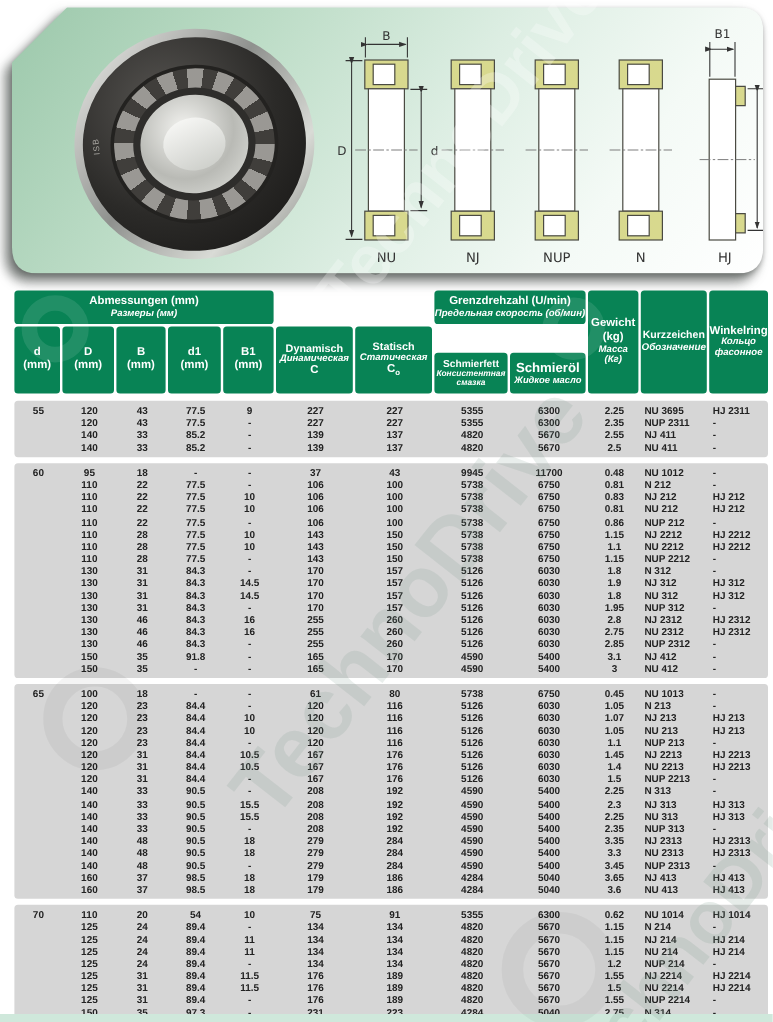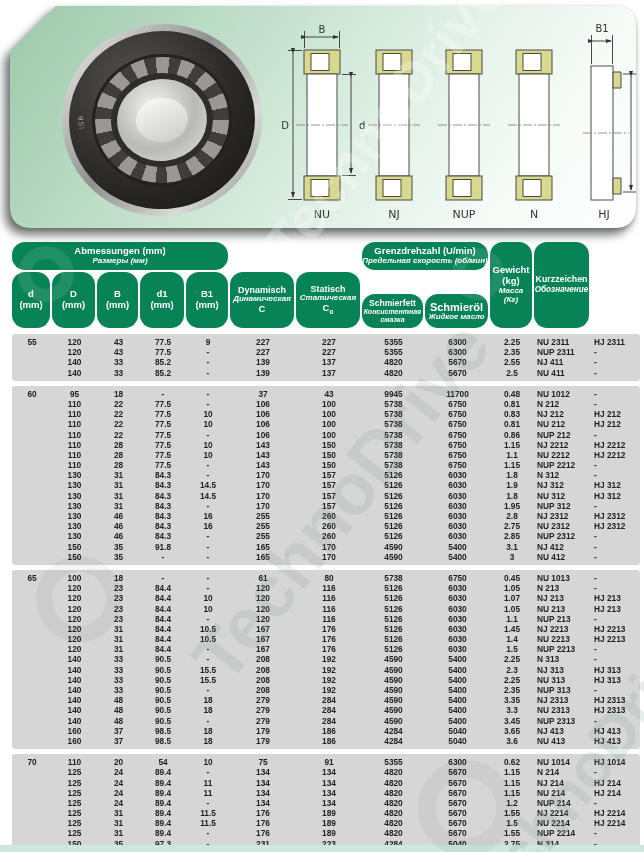--- a/index.html
+++ b/index.html
@@ -41,21 +41,21 @@
     grid-template-columns:38px 43px 41px 44px 42px 64px 64px 61px 63px 42px 55px 49px;
     grid-template-rows:28px 20px 34px;
     grid-template-areas:
       "abm abm abm abm abm trag trag grenz grenz gew kurz wink"
       "cd  cD  cB  cd1 cB1 dyn  stat schm  schm  gew kurz wink"
       "cd  cD  cB  cd1 cB1 dyn  stat fett  oel   gew kurz wink";
     margin-bottom:6px;
   }
   .hc{ background:var(--green); color:#fff; display:flex; flex-direction:column;
        align-items:center; justify-content:center; text-align:center; line-height:1.12;
-       border-radius:13px; overflow:hidden; white-space:nowrap; }
+       border-radius:3px; overflow:hidden; white-space:nowrap; }
   .a-abm{grid-area:abm}.a-trag{grid-area:trag}.a-grenz{grid-area:grenz}
   .a-cd{grid-area:cd}.a-cD{grid-area:cD}.a-cB{grid-area:cB}.a-cd1{grid-area:cd1}.a-cB1{grid-area:cB1}
   .a-dyn{grid-area:dyn}.a-stat{grid-area:stat}.a-schm{grid-area:schm}
   .a-fett{grid-area:fett}.a-oel{grid-area:oel}
   .a-gew{grid-area:gew}.a-kurz{grid-area:kurz}.a-wink{grid-area:wink}
   .hc .de{ font-weight:bold; font-size:9.5px; }
   .hc .ru{ font-style:italic; font-weight:bold; font-size:8px; }
   .hc.small .de{ font-size:8.5px; } .hc.small .ru{ font-size:7px; line-height:1.05; white-space:normal; }
   .hc .sym{ font-weight:bold; font-size:9.5px; } .hc .sym sub{ font-size:6.5px; }
   .hc .letter{ font-weight:bold; font-size:9.5px; }
@@ -174,20 +174,25 @@
     <div class="hc a-gew">
       <div class="de">Gewicht</div>
       <div class="de">(kg)</div>
       <div class="ru">Масса</div>
       <div class="ru">(Кг)</div>
     </div>
     <div class="hc a-kurz">
       <div class="de" style="font-size:8.8px">Kurzzeichen</div>
       <div class="ru" style="font-size:8.2px">Обозначение</div>
     </div>
+    <div class="hc a-wink">
+      <div class="de">Winkelring</div>
+      <div class="ru">Кольцо</div>
+      <div class="ru">фасонное</div>
+    </div>
 
     <div class="hc a-cd">
       <div class="letter">d</div>
       <div class="letter">(mm)</div>
     </div>
     <div class="hc a-cD">
       <div class="letter">D</div>
       <div class="letter">(mm)</div>
     </div>
     <div class="hc a-cB">
@@ -230,21 +235,21 @@
           <div class="cell dcol">55</div>
           <div class="cell">120</div>
           <div class="cell">43</div>
           <div class="cell">77.5</div>
           <div class="cell">9</div>
           <div class="cell">227</div>
           <div class="cell">227</div>
           <div class="cell">5355</div>
           <div class="cell">6300</div>
           <div class="cell">2.25</div>
-          <div class="cell desig">NU 2311</div>
+          <div class="cell desig">NU 3695</div>
           <div class="cell desig">HJ 2311</div>
         </div>
         <div class="row">
           <div class="cell dcol"></div>
           <div class="cell">120</div>
           <div class="cell">43</div>
           <div class="cell">77.5</div>
           <div class="cell">-</div>
           <div class="cell">227</div>
           <div class="cell">227</div>

